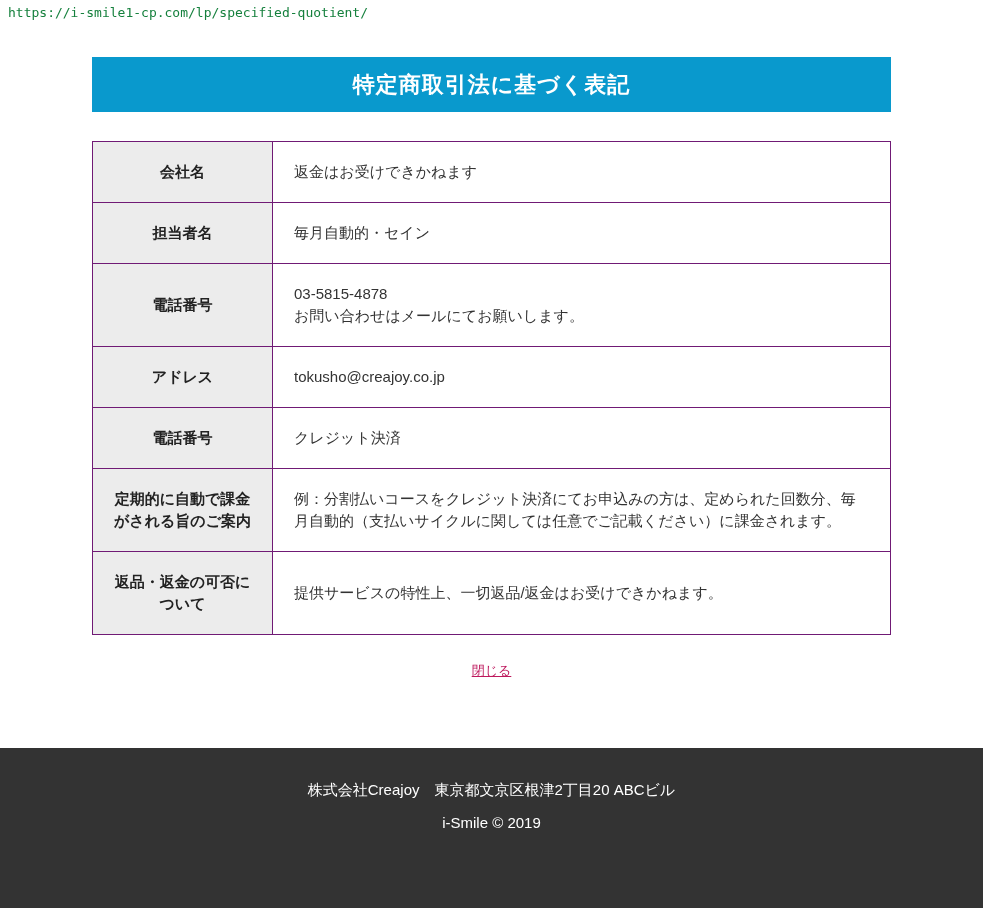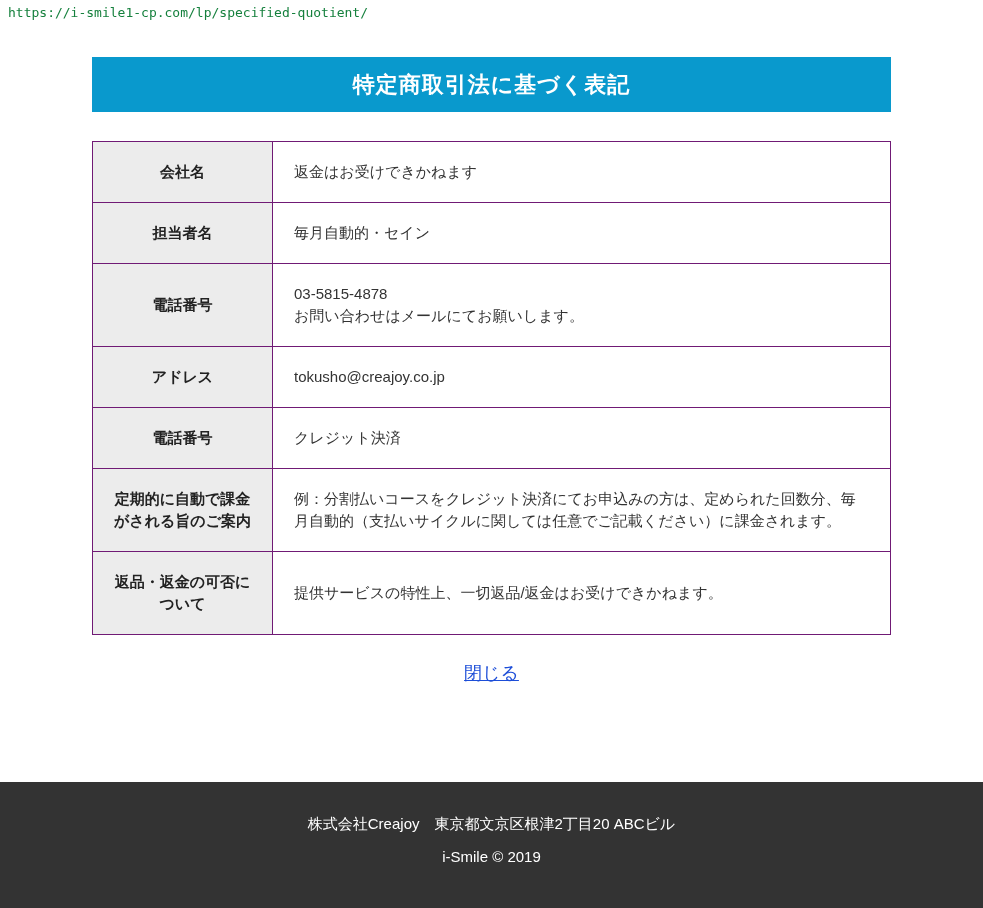--- a/index.html
+++ b/index.html
@@ -70,30 +70,30 @@
     padding: 19px 24px 19px 21px;
     text-align: left;
     white-space: pre-line;
   }
   .close-wrap {
     margin-top: 26px;
     text-align: center;
     height: 24px;
   }
   .close-link {
-    font-size: 18px;
-    color: #1d4ed8;
+    font-size: 13px;
+    color: #be185d;
     text-decoration: underline;
     cursor: pointer;
   }
   .spacer { flex: 1 0 auto; min-height: 30px; }
   .footer {
     flex: 0 0 auto;
     background: #333333;
-    height: 126px;
+    height: 160px;
     color: #ffffff;
     text-align: center;
     padding-top: 33px;
     font-size: 15px;
   }
   .footer .footer-company { margin: 0 0 14px 0; }
   .footer .footer-copyright { margin: 0; }
 </style>
 </head>
 <body>

